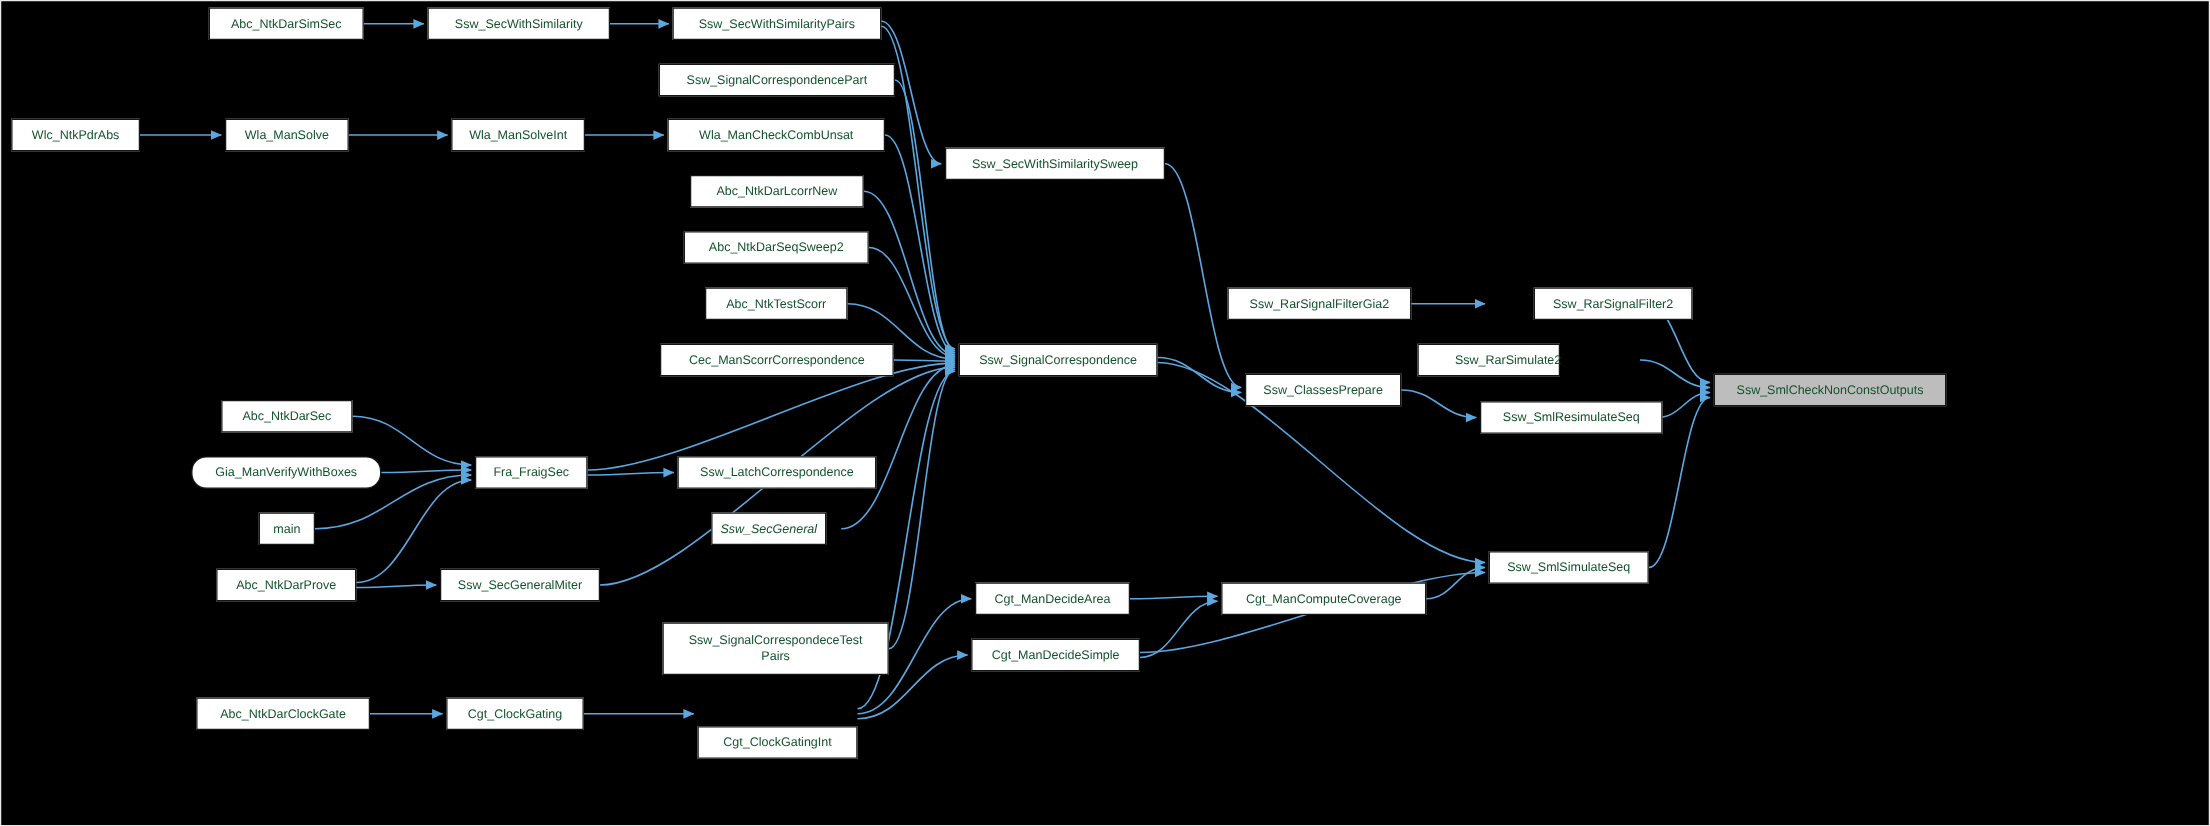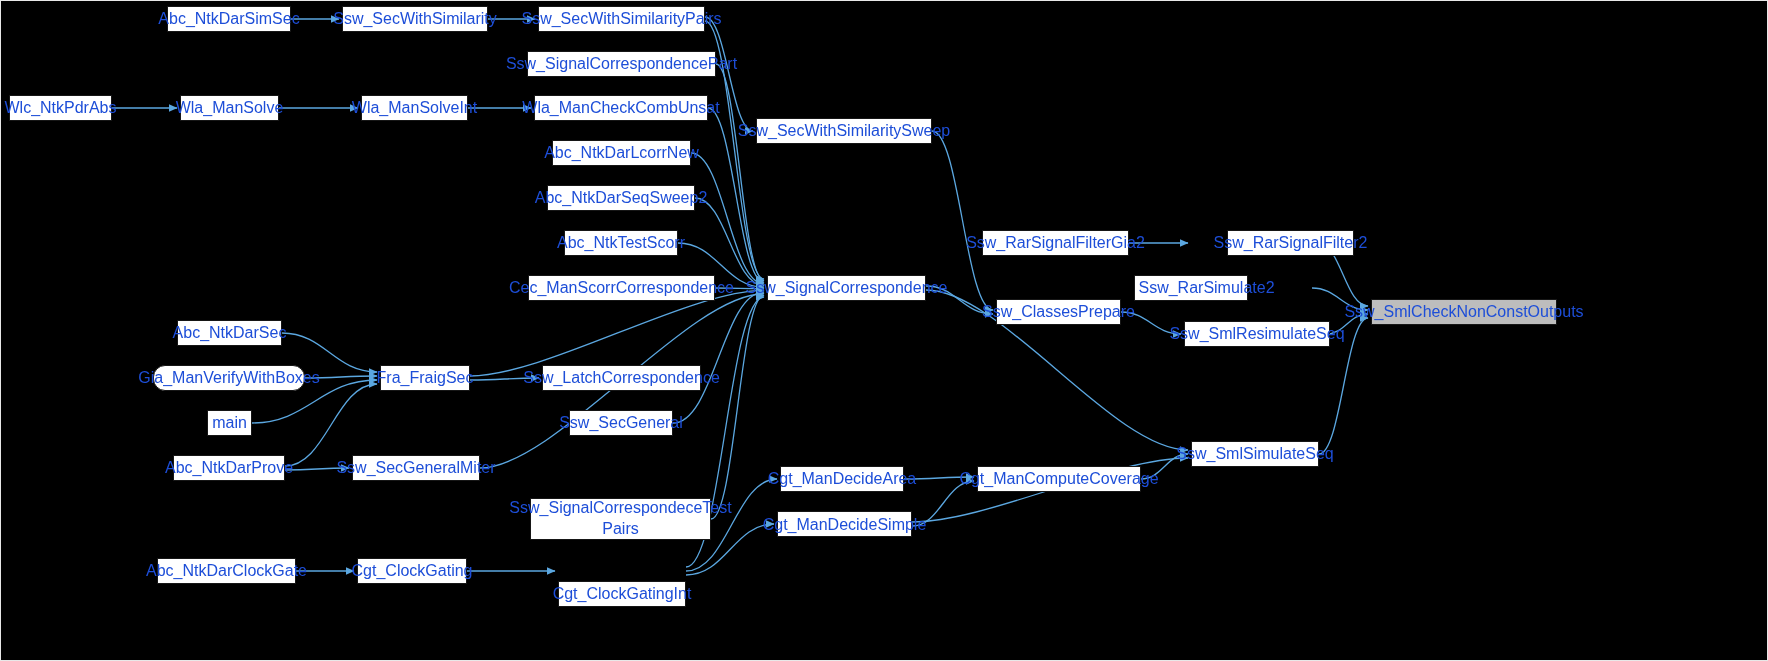--- a/index.html
+++ b/index.html
@@ -26,22 +26,22 @@
   }
   .node {
     position: absolute;
     background: #ffffff;
     border: 1px solid #161616;
     box-sizing: border-box;
     display: flex;
     flex-direction: column;
     align-items: center;
     justify-content: center;
-    color: #1d4ed8;
-    font-size: 16px;
+    color: #14532d;
+    font-size: 10px;
     line-height: 1.3;
     white-space: nowrap;
     cursor: pointer;
     z-index: 2;
   }
   .node.highlight {
     background: #bdbdbd;
     cursor: default;
   }
 </style>
@@ -166,21 +166,21 @@
     </div>
     <div class="node" style="left: 379px; top: 364px; width: 90px; height: 26px;">
       <span>Fra_FraigSec</span>
     </div>
     <div class="node" style="left: 541px; top: 364px; width: 159px; height: 26px;">
       <span>Ssw_LatchCorrespondence</span>
     </div>
     <div class="node" style="left: 206px; top: 409px; width: 45px; height: 26px;">
       <span>main</span>
     </div>
-    <div class="node" style="left: 568px; top: 409px; width: 104px; height: 26px;">
+    <div class="node" style="left: 568px; top: 409px; width: 92px; height: 26px; font-style: italic;">
       <span>Ssw_SecGeneral</span>
     </div>
     <div class="node" style="left: 1190px; top: 440px; width: 128px; height: 26px;">
       <span>Ssw_SmlSimulateSeq</span>
     </div>
     <div class="node" style="left: 172px; top: 454px; width: 112px; height: 26px;">
       <span>Abc_NtkDarProve</span>
     </div>
     <div class="node" style="left: 351px; top: 454px; width: 128px; height: 26px;">
       <span>Ssw_SecGeneralMiter</span>
@@ -188,21 +188,21 @@
     <div class="node" style="left: 779px; top: 465px; width: 124px; height: 26px;">
       <span>Cgt_ManDecideArea</span>
     </div>
     <div class="node" style="left: 976px; top: 465px; width: 164px; height: 26px;">
       <span>Cgt_ManComputeCoverage</span>
     </div>
     <div class="node" style="left: 529px; top: 497px; width: 181px; height: 42px;">
       <span>Ssw_SignalCorrespondeceTest</span>
       <span>Pairs</span>
     </div>
-    <div class="node" style="left: 776px; top: 510px; width: 135px; height: 26px; justify-content: flex-end;">
+    <div class="node" style="left: 776px; top: 510px; width: 135px; height: 26px;">
       <span>Cgt_ManDecideSimple</span>
     </div>
     <div class="node" style="left: 156px; top: 557px; width: 139px; height: 26px;">
       <span>Abc_NtkDarClockGate</span>
     </div>
     <div class="node" style="left: 356px; top: 557px; width: 110px; height: 26px;">
       <span>Cgt_ClockGating</span>
     </div>
     <div class="node" style="left: 557px; top: 580px; width: 128px; height: 26px;">
       <span>Cgt_ClockGatingInt</span>

